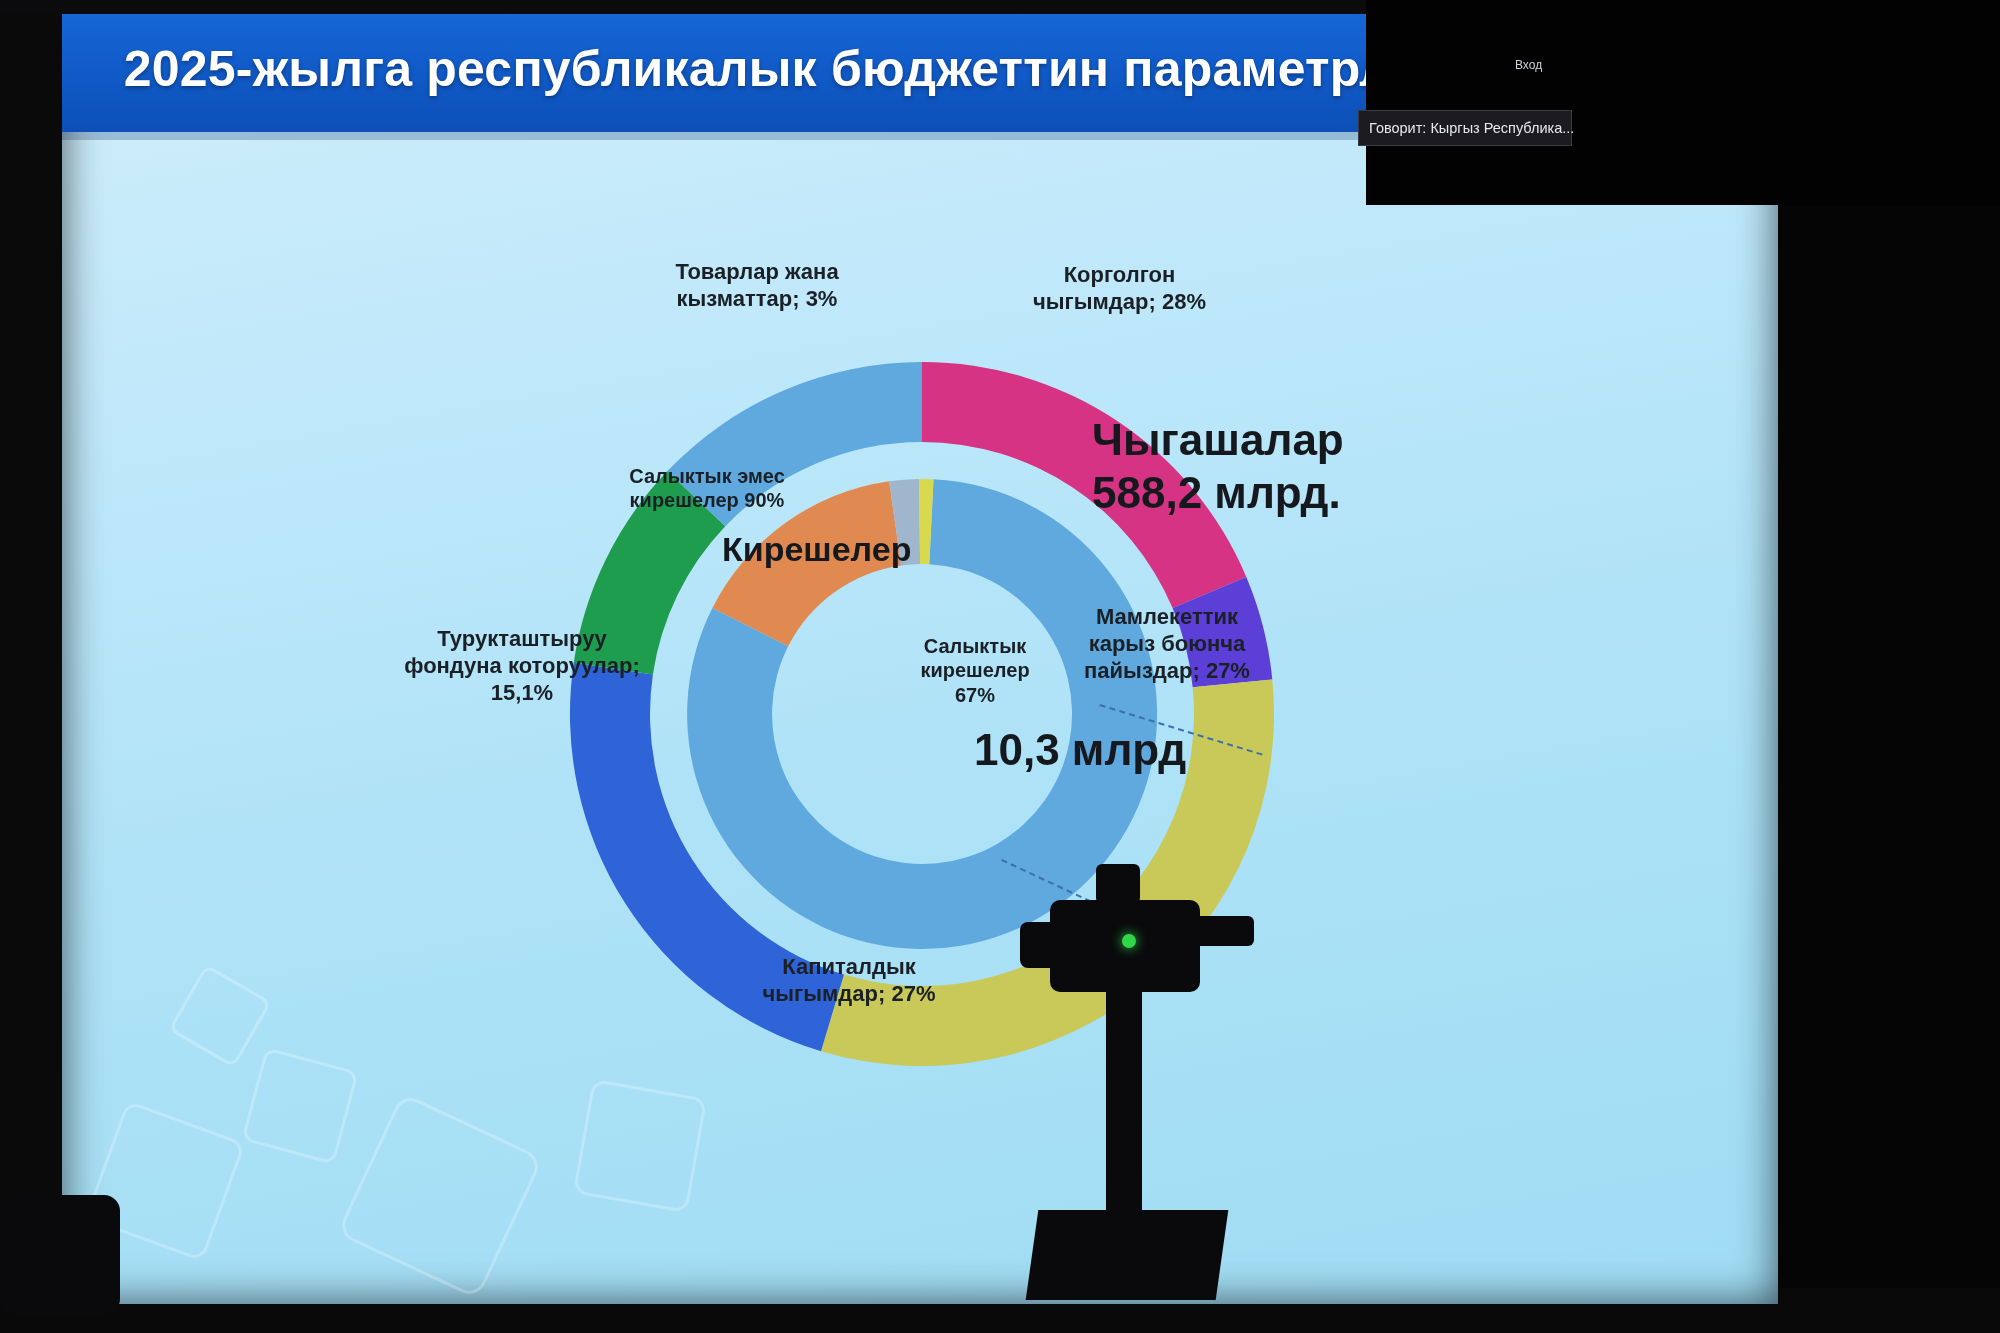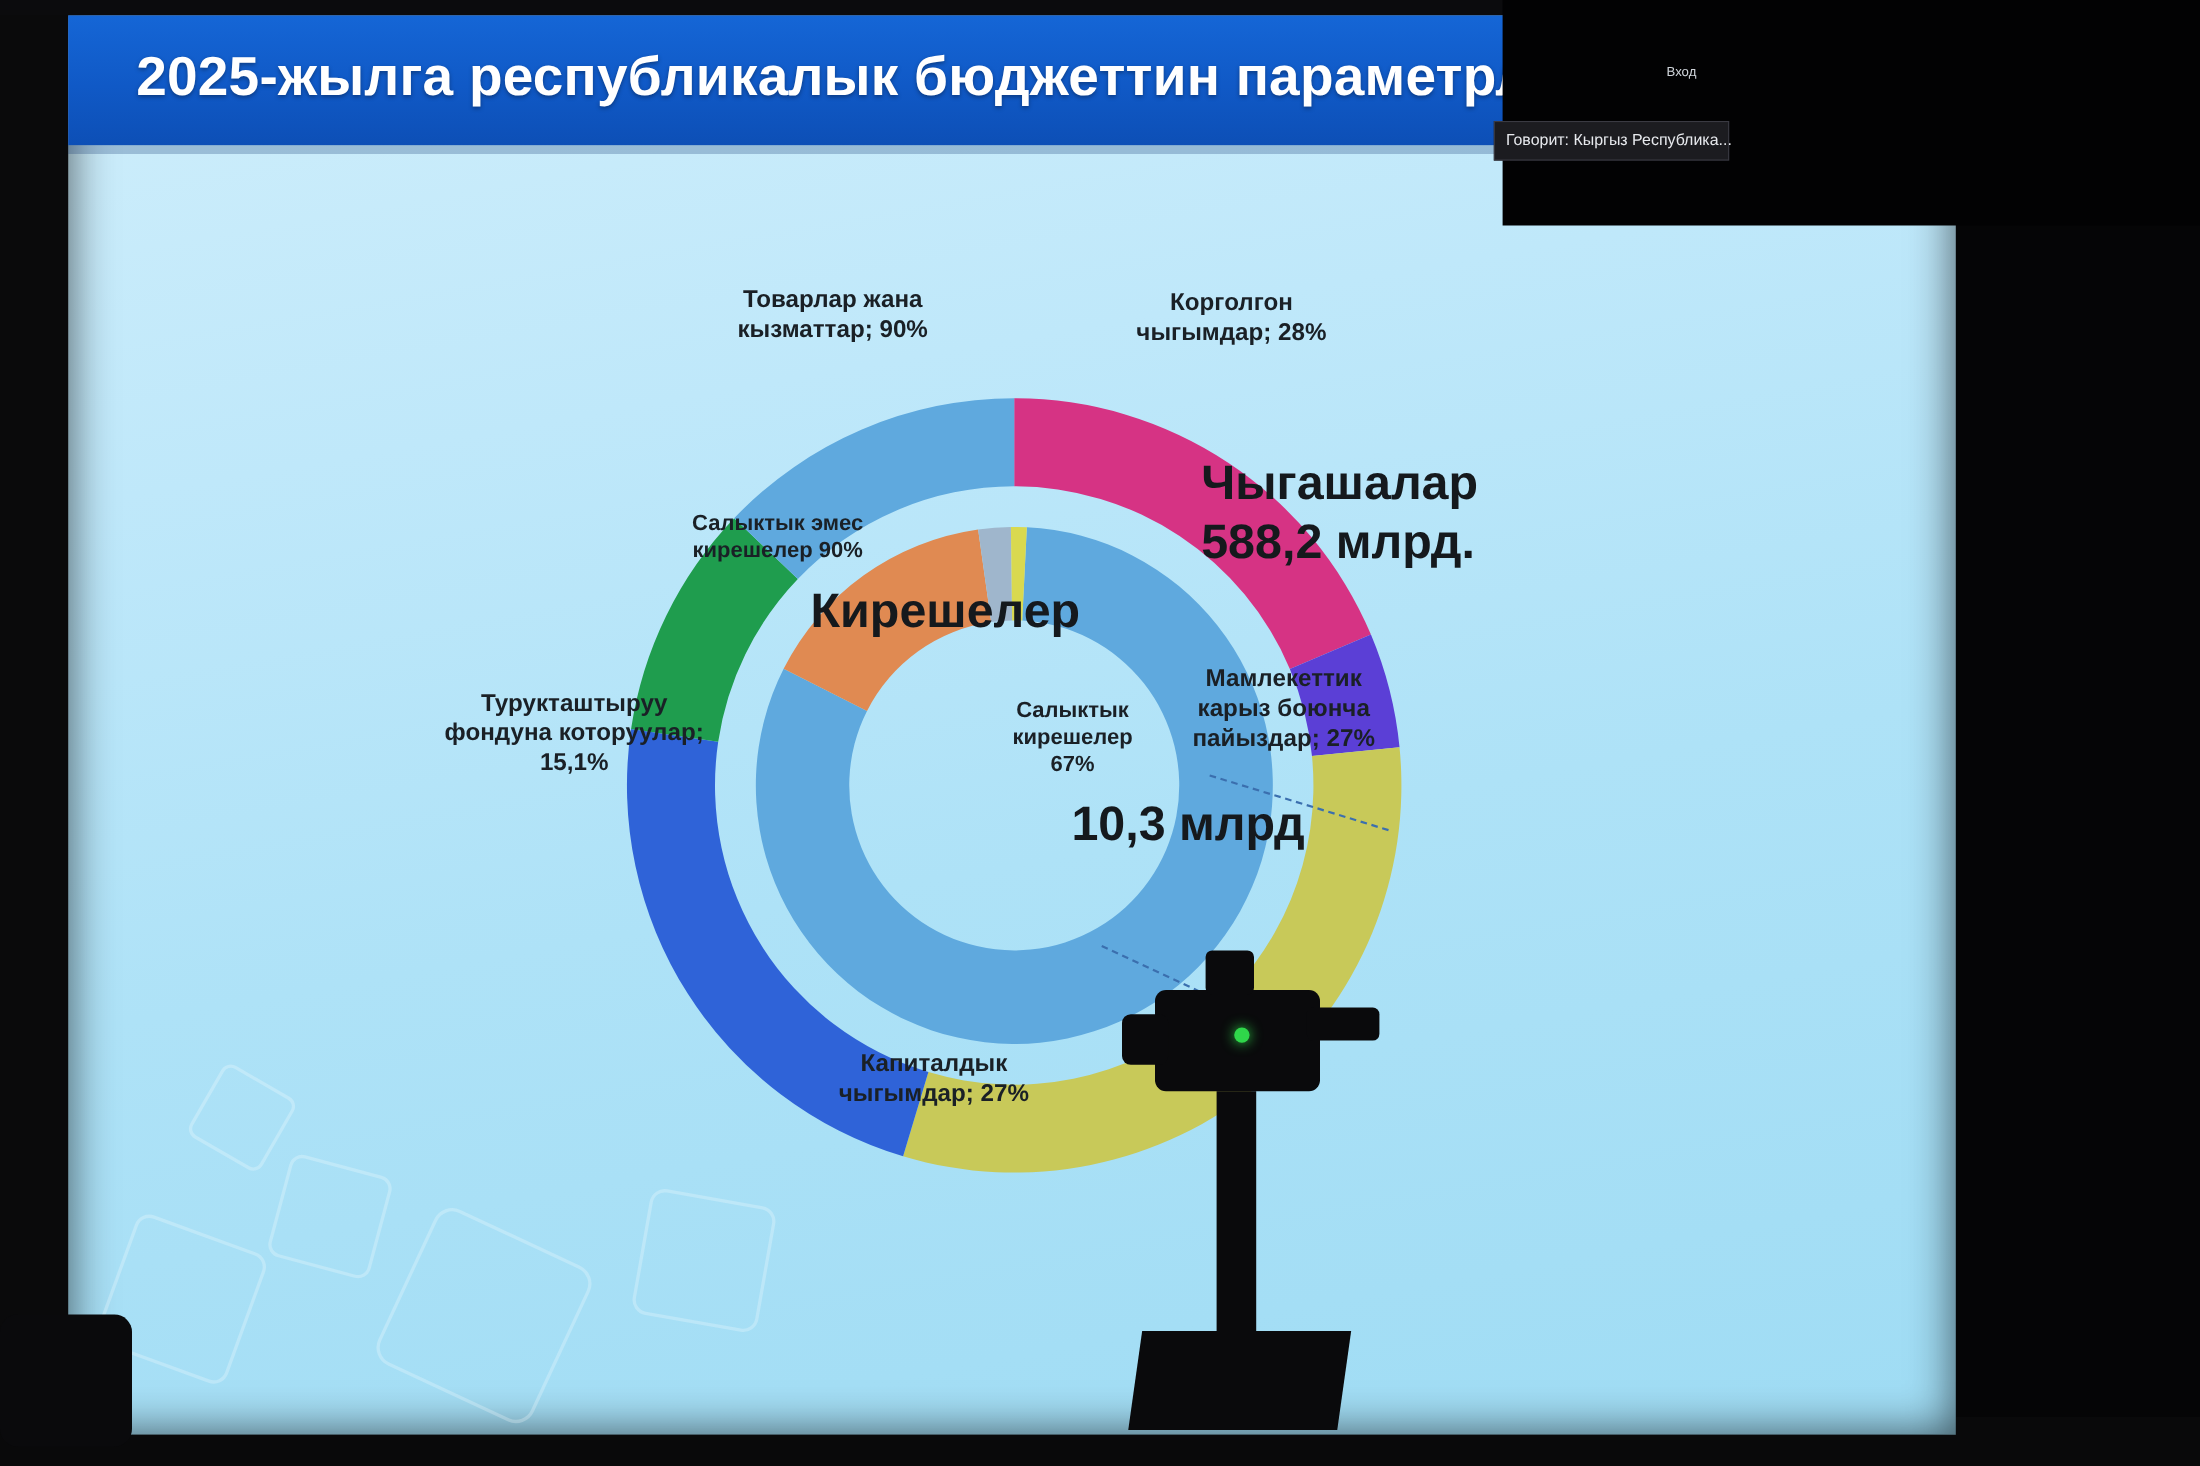--- a/index.html
+++ b/index.html
@@ -38,21 +38,21 @@
   
   #chart-area{position:absolute;left:330px;top:170px;width:1060px;height:1060px;}
   svg{display:block;}
 
   
   .lbl{position:absolute;color:#1a2026;font-weight:bold;line-height:1.22;}
   .lbl.small{font-size:22px;font-weight:bold;}
   .lbl.inner{font-size:20px;font-weight:bold;}
   .big{position:absolute;color:#15191d;font-weight:bold;line-height:1.2;}
   .big.l1{font-size:44px;}
-  .centerlabel{position:absolute;text-align:right;color:#15191d;font-weight:bold;line-height:1.22;font-size:44px;}
+  .centerlabel{position:absolute;text-align:left;color:#15191d;font-weight:bold;line-height:1.22;font-size:34px;}
 
   
   .leader{position:absolute;border-top:2px dashed #3b6fae;transform-origin:0 0;}
 
   
   #camera{position:absolute;left:1010px;top:880px;width:260px;height:420px;pointer-events:none;}
   .cam-part{position:absolute;background:#0a0a0c;}
   #cam-led{position:absolute;width:14px;height:14px;border-radius:50%;background:#2fd64a;box-shadow:0 0 12px #2fd64a;}
 </style>
 </head>
@@ -100,21 +100,21 @@
 
           <path fill="#e08a52" d="M -209.6 -106.0 A 235 235 0 0 1 -32.8 -232.7 L -20.9 -148.5 A 150 150 0 0 0 -133.8 -67.7 Z"></path>
 
           <path fill="#9fb6cc" d="M -32.8 -232.7 A 235 235 0 0 1 -3.0 -235.0 L -1.9 -150.0 A 150 150 0 0 0 -20.9 -148.5 Z"></path>
 
           <path fill="#d9d94f" d="M -3.0 -235.0 A 235 235 0 0 1 11.5 -234.7 L 7.3 -149.8 A 150 150 0 0 0 -1.9 -150.0 Z"></path>
         </g>
       </svg>
     </div>
 
-    <div class="lbl small" style="left:580px;top:245px;width:230px;text-align:center;">Товарлар жана кызматтар; 90%</div>
+    <div class="lbl small" style="left:580px;top:245px;width:230px;text-align:center;">Товарлар жана кызматтар; 3%</div>
 
 
     <div class="lbl small" style="left:330px;top:612px;width:260px;text-align:center;">Турукташтыруу фондуна которуулар; 15,1%</div>
 
     <div class="lbl small" style="left:672px;top:940px;width:230px;text-align:center;">Капиталдык чыгымдар; 27%</div>
 
     <div class="lbl small" style="left:950px;top:248px;width:215px;text-align:center;">Корголгон чыгымдар; 28%</div>
 
     <div class="lbl small" style="left:1010px;top:590px;width:190px;text-align:center;">Мамлекеттик карыз боюнча пайыздар; 27%</div>
 

